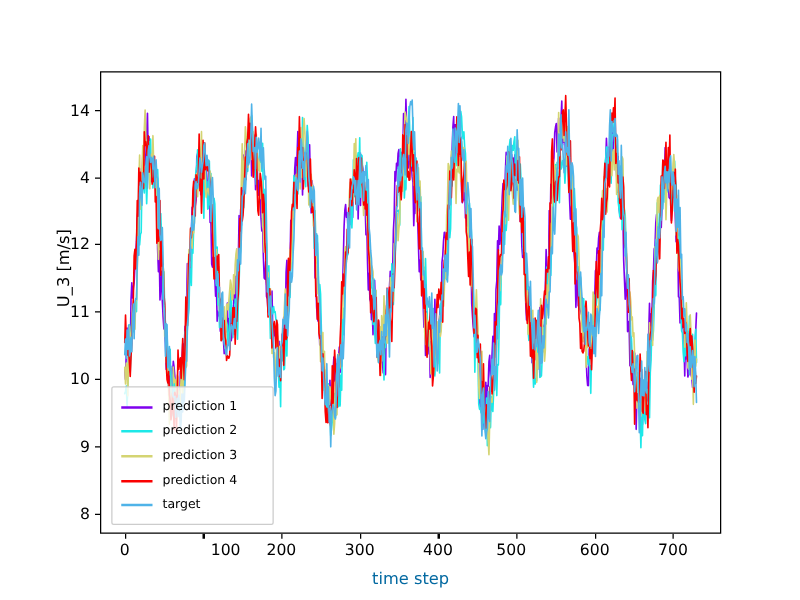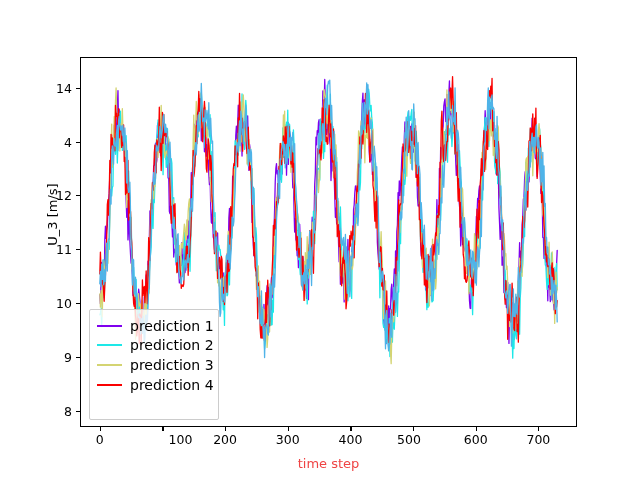--- a/index.html
+++ b/index.html
@@ -53,21 +53,21 @@
     transform: rotate(-90deg);
     transform-origin: 50% 50%;
   }
   #xlabel {
     position: absolute;
     left: 80px;
     top: 456px;
     width: 497px;
     text-align: center;
     font-size: 13px;
-    color: #ef4444;
+    color: #0369a1;
   }
   .ytick-label {
     position: absolute;
     right: 0;
     width: 40px;
     text-align: right;
     font-size: 12.5px;
     color: #000000;
     transform: translateY(-50%);
   }
@@ -111,21 +111,21 @@
     align-items: center;
     height: 19.6px;
   }
   .legend-swatch {
     width: 25px;
     height: 2.1px;
     flex: 0 0 25px;
     margin-right: 8px;
   }
   .legend-text {
-    font-size: 14px;
+    font-size: 10px;
     color: #000000;
     white-space: nowrap;
     line-height: 1;
   }
 </style>
 </head>
 <body>
 
 <div id="figure">
 
@@ -189,15 +189,19 @@
         <span class="legend-text">prediction 2</span>
       </div>
       <div class="legend-row">
         <span class="legend-swatch" style="background: rgb(212, 212, 114);"></span>
         <span class="legend-text">prediction 3</span>
       </div>
       <div class="legend-row">
         <span class="legend-swatch" style="background: rgb(250, 0, 0);"></span>
         <span class="legend-text">prediction 4</span>
       </div>
+      <div class="legend-row">
+        <span class="legend-swatch" style="background: rgb(79, 179, 232);"></span>
+        <span class="legend-text">target</span>
+      </div>
     </div>
 
 </div>
 
 </body></html>

